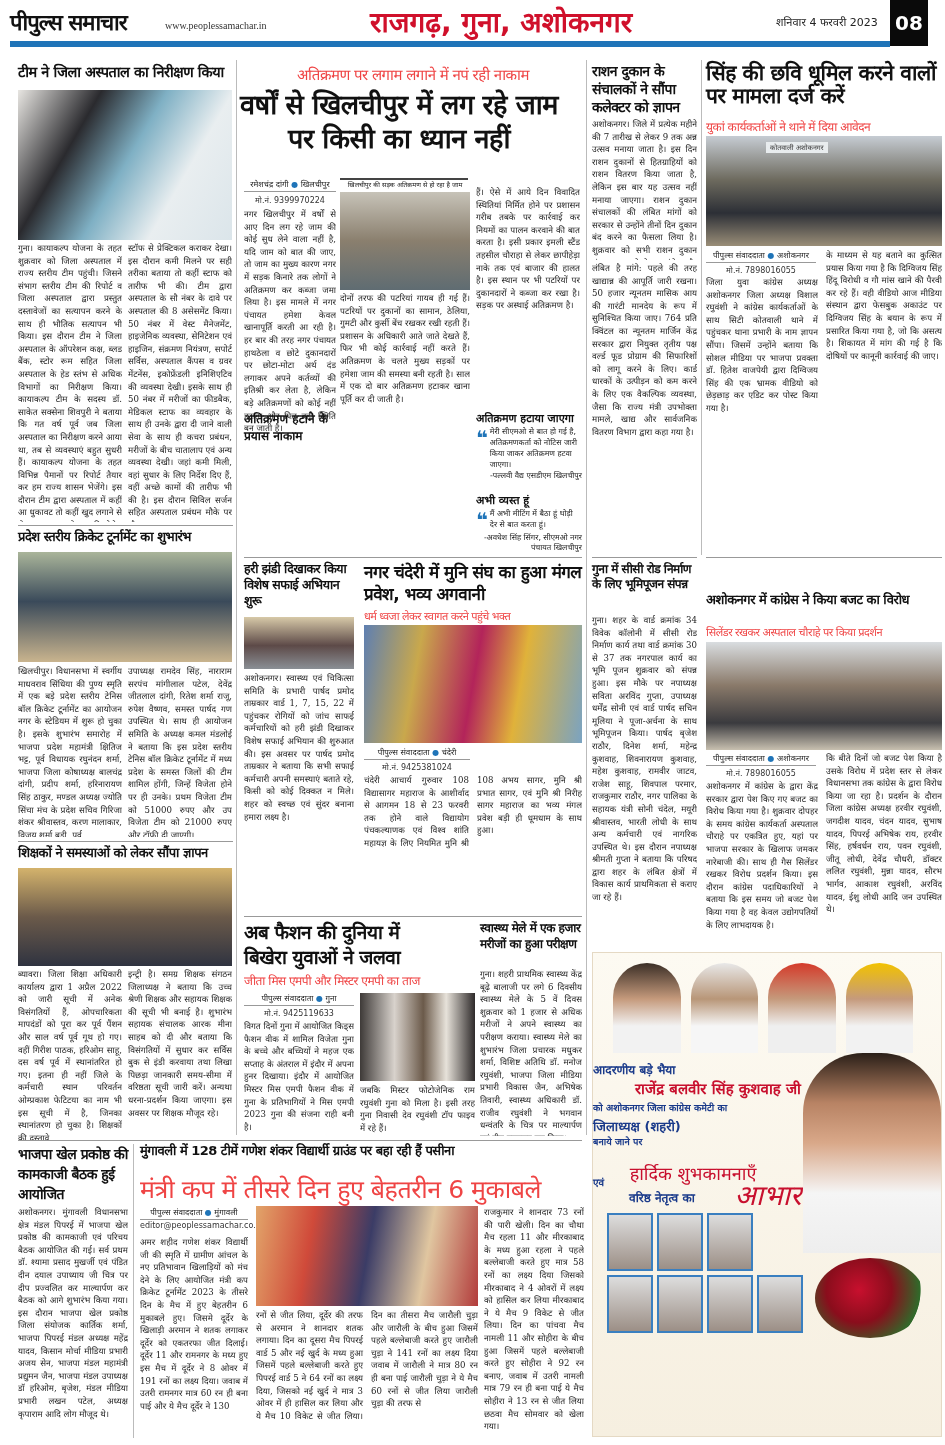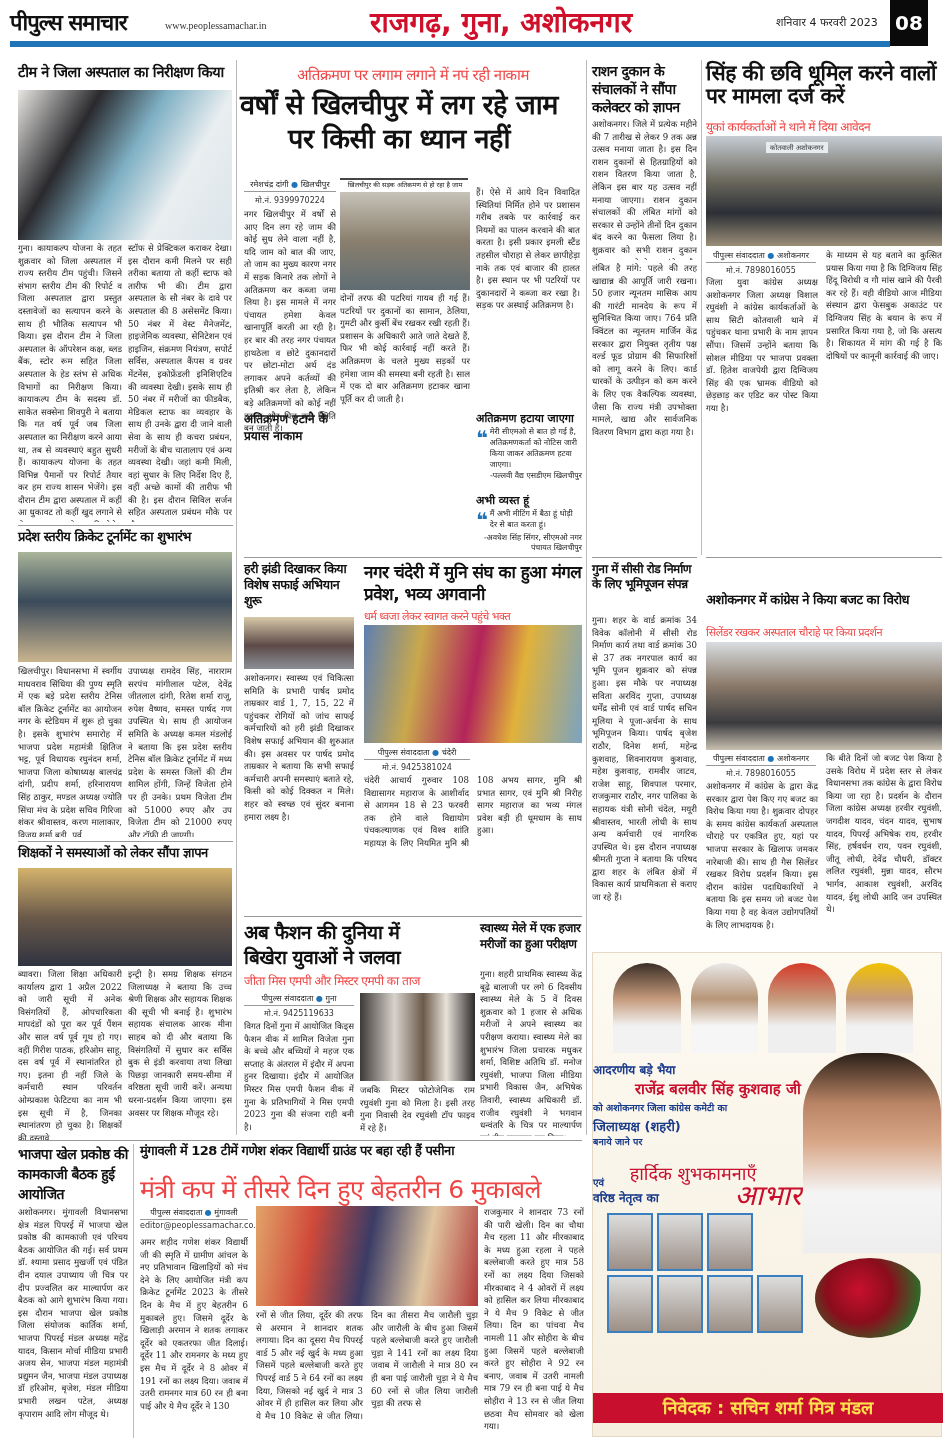--- a/index.html
+++ b/index.html
@@ -184,28 +184,27 @@
     <div style="width:70px;height:90px;border-radius:40px 40px 0 0;background:linear-gradient(180deg,#d43a2a,#c59a7c 40%,#efefef 70%);"></div>
     <div style="width:70px;height:90px;border-radius:40px 40px 0 0;background:linear-gradient(180deg,#f2c200,#c59a7c 40%,#f2f2f2 70%);"></div>
   </div>
   <div class="abs ad-blue" style="left:0;top:108px;width:230px;font-size:12px;">आदरणीय बड़े भैया</div>
   <div class="abs ad-red" style="left:0;top:125px;width:250px;font-size:15px;">राजेंद्र बलवीर सिंह कुशवाह जी</div>
   <div class="abs ad-blue" style="left:0;top:148px;width:230px;font-size:9.5px;">को अशोकनगर जिला कांग्रेस कमेटी का</div>
   <div class="abs ad-blue" style="left:0;top:164px;width:200px;font-size:13px;">जिलाध्यक्ष (शहरी)</div>
   <div class="abs ad-blue" style="left:0;top:182px;width:200px;font-size:9.5px;">बनाये जाने पर</div>
   <div class="abs ad-red" style="left:0;top:208px;width:200px;font-size:18px;font-weight:normal;">हार्दिक शुभकामनाएँ</div>
   <div class="abs ad-blue" style="left:0;top:222px;width:130px;font-size:10px;">एवं</div>
-  <div class="abs ad-blue" style="left:0;top:236px;width:140px;font-size:12px;">वरिष्ठ नेतृत्व का</div>
+  <div class="abs ad-blue" style="left:0;top:236px;width:140px;font-size:12px;padding-left:36px;">वरिष्ठ नेतृत्व का</div>
   <div class="abs ad-red" style="left:130px;top:222px;width:90px;font-size:28px;font-style:italic;font-weight:normal;font-family:'DejaVu Serif',serif;">आभार</div>
   <div class="abs" style="left:210px;top:100px;width:138px;height:200px;border-radius:60px 60px 0 0;background:linear-gradient(180deg,#2a1f18 0%,#b88364 25%,#d9a889 45%,#f5f5f5 70%,#eeeeee 100%);"></div>
   <div class="abs" style="left:14px;top:260px;width:200px;display:grid;grid-template-columns:repeat(4,46px);gap:4px;">
     <div class="tile" style="height:58px;"></div>
     <div class="tile" style="height:58px;"></div>
     <div class="tile" style="height:58px;"></div>
     <div style="height:58px;"></div>
     <div class="tile" style="height:58px;"></div>
     <div class="tile" style="height:58px;"></div>
     <div class="tile" style="height:58px;"></div>
     <div class="tile" style="height:58px;"></div>
   </div>
   <div class="abs" style="left:222px;top:305px;width:110px;height:80px;border-radius:50%;background:radial-gradient(circle at 40% 40%,#c8102e 0%,#8a0d1c 40%,#2f6b2a 75%,transparent 76%);"></div>
-  <div class="abs ad-footer" style="left:0;top:440px;width:350px;height:30px;line-height:30px;">निवेदक : सचिन शर्मा मित्र मंडल</div>
 </div>
 
 </body></html>

